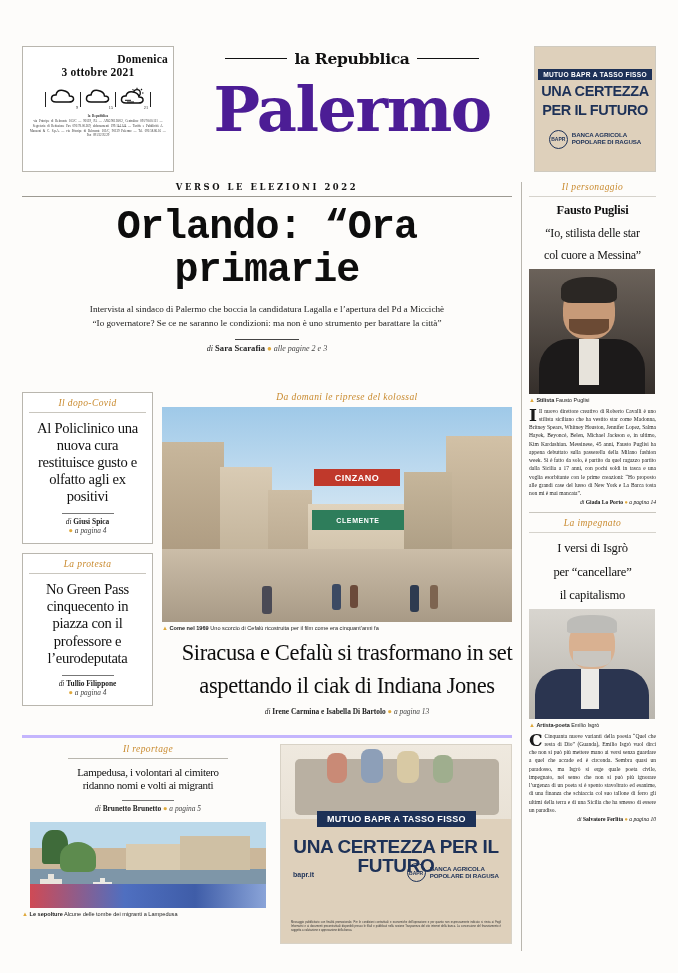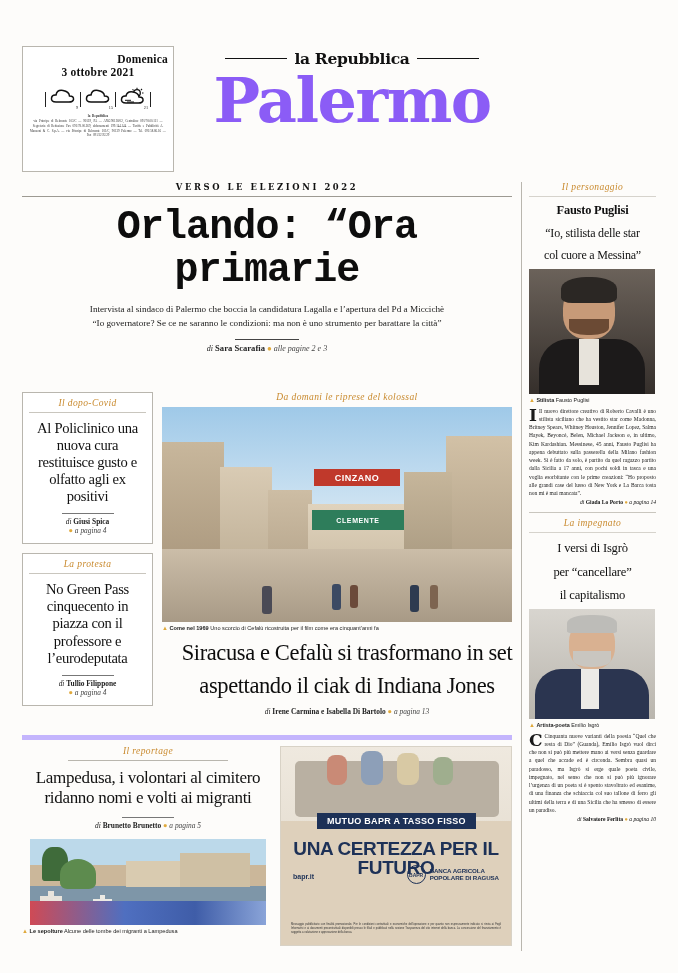--- a/index.html
+++ b/index.html
@@ -54,21 +54,21 @@
     display:flex;align-items:center;justify-content:center;gap:7px;margin-top:3px;
   }
   .repline{height:1px;background:#111;flex:1;max-width:62px;}
   .repname{
     font-family:"DejaVu Serif", serif;
     font-weight:bold;font-size:15.5px;letter-spacing:-.3px;color:#111;
   }
   .palermo{
     font-family:"DejaVu Serif", serif;
     font-weight:bold;font-size:62px;line-height:.98;letter-spacing:-1.5px;
-    margin-top:3px;color:#8b5cf6;
+    margin-top:12px;color:#4c1d95;
   }
   
   .topad{
     position:absolute;left:512px;top:0;width:122px;height:126px;
     border:1px solid #cfcabf;box-sizing:border-box;background:#ded0bb;
     display:flex;flex-direction:column;align-items:center;justify-content:center;
     padding:6px 5px;
   }
   .adtag{
     background:#1d3157;color:#fff;font-family:"Liberation Sans",sans-serif;
@@ -136,26 +136,26 @@
   }
   .photocap b{font-weight:bold;}
   .captri{color:#e0a93b;font-size:6px;}
   .centerhead{
     text-align:center;font-size:22.5px;line-height:1.17;margin-top:7px;letter-spacing:-.4px;
     color:#0d0d0d;
   }
   .centerbyline{margin-top:8px;}
   
   .bottom{position:absolute;left:22px;top:735px;width:490px;height:216px;
-    border-top:5px solid #c4b5fd;}
+    border-top:3px solid #c4b5fd;}
   .bl{position:absolute;left:0;top:0;width:252px;padding-top:6px;box-sizing:border-box;}
   .bl .kicker{padding-bottom:4px;}
   .blrule{width:160px;height:1px;background:#b9b6ae;margin:0 auto 7px;}
   .bottomhead{
-    text-align:center;font-size:17px;line-height:1.2;letter-spacing:-.3px;color:#111;
+    text-align:center;font-size:11px;line-height:1.2;letter-spacing:-.3px;color:#111;
   }
   .bphoto{
     width:236px;height:86px;margin:9px auto 0;position:relative;overflow:hidden;background:#cfe2ef;
   }
   .br{position:absolute;left:258px;top:6px;width:232px;}
   .bottomad{
     width:232px;height:200px;position:relative;overflow:hidden;background:#e3dbcd;
     border:1px solid #d8d2c6;box-sizing:border-box;
   }
   
@@ -250,20 +250,32 @@
 
     <div class="masthead">
       <div class="repwrap">
         <span class="repline"></span>
         <span class="repname">la Repubblica</span>
         <span class="repline"></span>
       </div>
       <div class="palermo">Palermo</div>
     </div>
 
+    <div class="topad">
+      <div class="adtag">MUTUO BAPR A TASSO FISSO</div>
+      <div class="adline">UNA CERTEZZA</div>
+      <div class="adline">PER IL FUTURO</div>
+      <div class="adbank">
+        <span class="bankmark">BAPR</span>
+        <span class="banktext">
+          <span>BANCA AGRICOLA</span><br>
+          <span>POPOLARE DI RAGUSA</span>
+        </span>
+      </div>
+    </div>
   </div>
 
   <div class="mainarea">
     <div class="verso">VERSO LE ELEZIONI 2022</div>
     <div class="leadbox">
       <div class="leadhead">Orlando: “Ora primarie</div>
       <div class="standfirst">
         <span>Intervista al sindaco di Palermo che boccia la candidatura Lagalla e l’apertura del Pd a Miccichè</span><br>
         <span>“Io governatore? Se ce ne saranno le condizioni: ma non è uno strumento per barattare la città”</span>
       </div>

